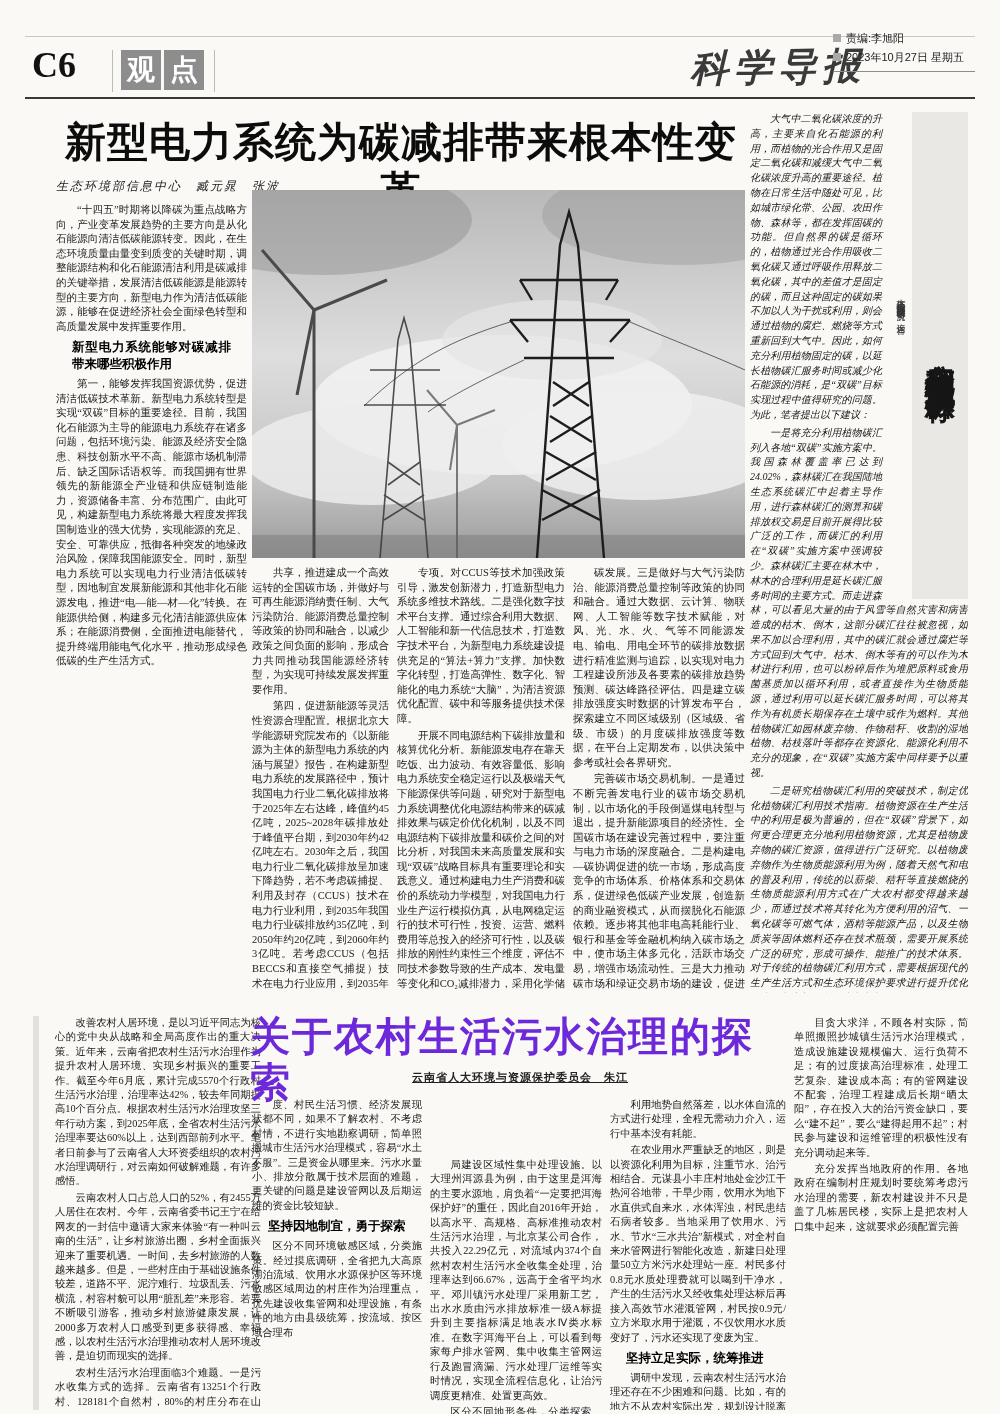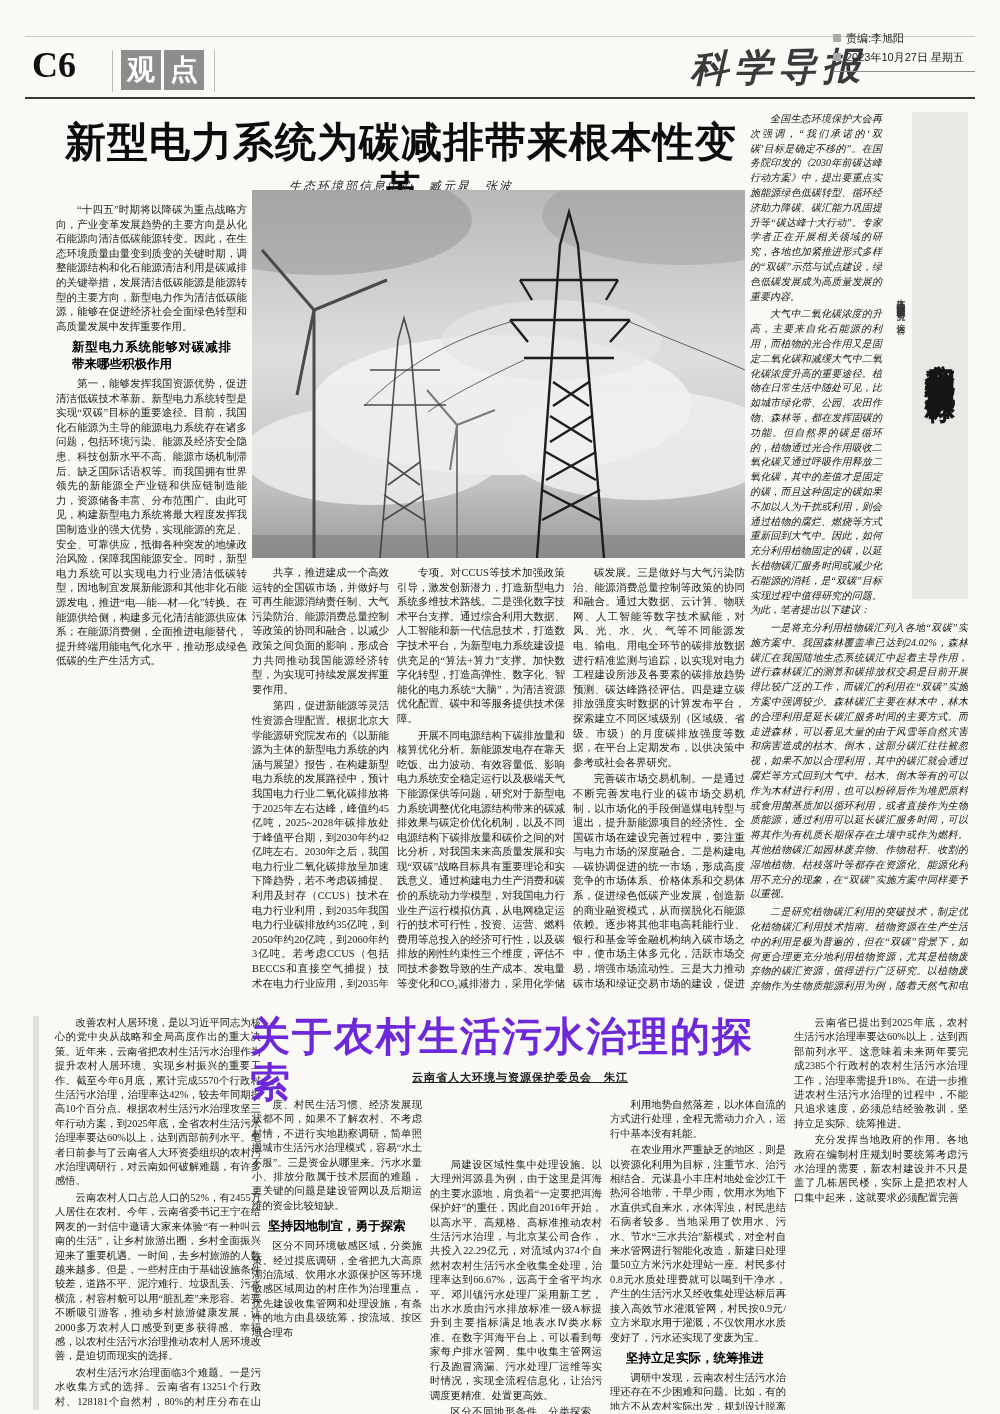--- a/index.html
+++ b/index.html
@@ -17,21 +17,21 @@
       font:bold 28px/40px "Liberation Sans",sans-serif;}
   #paper-logo{left:690px;top:42px;font:bold italic 38px "Liberation Serif",serif;
       color:#3a3a3a;letter-spacing:6px;transform:rotate(-1deg);}
   #issue-info{left:833px;top:29px;width:142px;font:11px/1.7 "Liberation Sans",sans-serif;
       color:#222;border-bottom:1px solid #8f8d88;padding-bottom:5px;}
   .sq{display:inline-block;width:8px;height:8px;background:#a9a9a9;margin-right:5px;}
   #rule-header{left:25px;top:97px;width:950px;height:2px;background:#3a3936;}
   
   #main-title{left:56px;top:118px;width:690px;text-align:center;
       font:bold 41px/1.2 "Liberation Sans","DejaVu Sans",sans-serif;color:#0c0c0c;letter-spacing:1px;}
-  #main-byline{left:56px;top:178px;width:690px;text-align:center;
+  #main-byline{left:56px;top:178px;width:690px;text-align:left;
       font:italic 12px "Liberation Serif",serif;color:#222;letter-spacing:2px;}
   .col{overflow:hidden;text-align:justify;}
   .col .para{margin:0 0 2px;text-indent:2em;font:10.5px/14.6px "Liberation Serif",serif;color:#1a1a1a;}
   .col h4.sub{margin:5px 16px 4px;font:bold 12.5px/1.35 "Liberation Sans",sans-serif;color:#000;text-indent:0;}
   #m-col1{left:56px;top:203px;width:191px;height:788px;}
   #photo{left:252px;top:190px;width:493px;height:368px;background:#cfcfcf;}
   #m-col2{left:252px;top:566px;width:137px;height:424px;}
   #m-col3{left:397px;top:566px;width:168px;height:424px;}
   #m-col4{left:573px;top:566px;width:172px;height:424px;}
   
@@ -146,21 +146,20 @@
     <p class="para">碳发展。三是做好与大气污染防治、能源消费总量控制等政策的协同和融合。通过大数据、云计算、物联网、人工智能等数字技术赋能，对风、光、水、火、气等不同能源发电、输电、用电全环节的碳排放数据进行精准监测与追踪，以实现对电力工程建设所涉及各要素的碳排放趋势预测、碳达峰路径评估。四是建立碳排放强度实时数据的计算发布平台，探索建立不同区域级别（区域级、省级、市级）的月度碳排放强度等数据，在平台上定期发布，以供决策中参考或社会各界研究。</p>
     <p class="para">完善碳市场交易机制。一是通过不断完善发电行业的碳市场交易机制，以市场化的手段倒逼煤电转型与退出，提升新能源项目的经济性。全国碳市场在建设完善过程中，要注重与电力市场的深度融合。二是构建电—碳协调促进的统一市场，形成高度竞争的市场体系、价格体系和交易体系，促进绿色低碳产业发展，创造新的商业融资模式，从而摆脱化石能源依赖。逐步将其他非电高耗能行业、银行和基金等金融机构纳入碳市场之中，使市场主体多元化，活跃市场交易，增强市场流动性。三是大力推动碳市场和绿证交易市场的建设，促进两个市场的有机融合，使得化石能源在ESG当中发挥社会成本内部化的作用，体现可再生能源、清洁能源的绿色溢价。</p>
   </div>
 
 <div class="abs" id="right-article">
   <div id="vt-block">
     <div id="vt-attr">生态环境部南京环境科学研究所　席运官</div>
     <div id="vt-title">充分利用植物碳汇实现『双碳』目标</div>
   </div>
   <div>
-      <p class="para">全国生态环境保护大会再次强调，“我们承诺的‘双碳’目标是确定不移的”。在国务院印发的《2030年前碳达峰行动方案》中，提出要重点实施能源绿色低碳转型、循环经济助力降碳、碳汇能力巩固提升等“碳达峰十大行动”。专家学者正在开展相关领域的研究，各地也加紧推进形式多样的“双碳”示范与试点建设，绿色低碳发展成为高质量发展的重要内容。</p>
       <p class="para">大气中二氧化碳浓度的升高，主要来自化石能源的利用，而植物的光合作用又是固定二氧化碳和减缓大气中二氧化碳浓度升高的重要途径。植物在日常生活中随处可见，比如城市绿化带、公园、农田作物、森林等，都在发挥固碳的功能。但自然界的碳是循环的，植物通过光合作用吸收二氧化碳又通过呼吸作用释放二氧化碳，其中的差值才是固定的碳，而且这种固定的碳如果不加以人为干扰或利用，则会通过植物的腐烂、燃烧等方式重新回到大气中。因此，如何充分利用植物固定的碳，以延长植物碳汇服务时间或减少化石能源的消耗，是“双碳”目标实现过程中值得研究的问题。为此，笔者提出以下建议：</p>
       <p class="para">一是将充分利用植物碳汇列入各地“双碳”实施方案中。我国森林覆盖率已达到24.02%，森林碳汇在我国陆地生态系统碳汇中起着主导作用，进行森林碳汇的测算和碳排放权交易是目前开展得比较广泛的工作，而碳汇的利用在“双碳”实施方案中强调较少。森林碳汇主要在林木中，林木的合理利用是延长碳汇服务时间的主要方式。而走进森林，可以看见大量的由于风雪等自然灾害和病害造成的枯木、倒木，这部分碳汇往往被忽视，如果不加以合理利用，其中的碳汇就会通过腐烂等方式回到大气中。枯木、倒木等有的可以作为木材进行利用，也可以粉碎后作为堆肥原料或食用菌基质加以循环利用，或者直接作为生物质能源，通过利用可以延长碳汇服务时间，可以将其作为有机质长期保存在土壤中或作为燃料。其他植物碳汇如园林废弃物、作物秸秆、收割的湿地植物、枯枝落叶等都存在资源化、能源化利用不充分的现象，在“双碳”实施方案中同样要予以重视。</p>
       <p class="para">二是研究植物碳汇利用的突破技术，制定优化植物碳汇利用技术指南。植物资源在生产生活中的利用是极为普遍的，但在“双碳”背景下，如何更合理更充分地利用植物资源，尤其是植物废弃物的碳汇资源，值得进行广泛研究。以植物废弃物作为生物质能源利用为例，随着天然气和电的普及利用，传统的以薪柴、秸秆等直接燃烧的生物质能源利用方式在广大农村都变得越来越少，而通过技术将其转化为方便利用的沼气、一氧化碳等可燃气体，酒精等能源产品，以及生物质炭等固体燃料还存在技术瓶颈，需要开展系统广泛的研究，形成可操作、能推广的技术体系。对于传统的植物碳汇利用方式，需要根据现代的生产生活方式和生态环境保护要求进行提升优化研究，制定新的利用技术指南。</p>
     </div>
 </div>
 
 <div class="abs col bcol" id="b-colL">
     <p class="para">改善农村人居环境，是以习近平同志为核心的党中央从战略和全局高度作出的重大决策。近年来，云南省把农村生活污水治理作为提升农村人居环境、实现乡村振兴的重要工作。截至今年6月底，累计完成5570个行政村生活污水治理，治理率达42%，较去年同期提高10个百分点。根据农村生活污水治理攻坚三年行动方案，到2025年底，全省农村生活污水治理率要达60%以上，达到西部前列水平。笔者日前参与了云南省人大环资委组织的农村污水治理调研行，对云南如何破解难题，有许多感悟。</p>
     <p class="para">云南农村人口占总人口的52%，有2455万人居住在农村。今年，云南省委书记王宁在给网友的一封信中邀请大家来体验“有一种叫云南的生活”，让乡村旅游出圈，乡村全面振兴迎来了重要机遇。一时间，去乡村旅游的人数越来越多。但是，一些村庄由于基础设施条件较差，道路不平、泥泞难行、垃圾乱丢、污水横流，村容村貌可以用“脏乱差”来形容。若要不断吸引游客，推动乡村旅游健康发展，让2000多万农村人口感受到更多获得感、幸福感，以农村生活污水治理推动农村人居环境改善，是迫切而现实的选择。</p>
     <p class="para">农村生活污水治理面临3个难题。一是污水收集方式的选择。云南省有13251个行政村、128181个自然村，80%的村庄分布在山区、半山区。村民住宅基本都是自己建造且零散分布在很广的范围，生活污水排放点多、水量小，有的就近排入天然水体，还有的随意泼到房前屋后，自然蒸发或渗入土壤，没有收集污水的管网系统。二是污水治理工艺如何因地制宜。每个村庄位置地势高低、集中分散程</p>
@@ -176,15 +175,15 @@
     <p class="para">局建设区域性集中处理设施。以大理州洱源县为例，由于这里是洱海的主要水源地，肩负着“一定要把洱海保护好”的重任，因此自2016年开始，以高水平、高规格、高标准推动农村生活污水治理，与北京某公司合作，共投入22.29亿元，对流域内374个自然村农村生活污水全收集全处理，治理率达到66.67%，远高于全省平均水平。邓川镇污水处理厂采用新工艺，出水水质由污水排放标准一级A标提升到主要指标满足地表水Ⅳ类水标准。在数字洱海平台上，可以看到每家每户排水管网、集中收集主管网运行及跑冒滴漏、污水处理厂运维等实时情况，实现全流程信息化，让治污调度更精准、处置更高效。</p>
     <p class="para">区分不同地形条件，分类探索。经过调研发现，在人口较为集中、具备条件的坝区村庄，采用集中收集处理工艺；在居住分散的山区村庄，探索“小三格+大三格”化粪池处理模式，尾水就近还田利用；一些村庄则充分</p>
   </div>
 <div class="abs col bcol" id="b-colD">
     <p class="para">利用地势自然落差，以水体自流的方式进行处理，全程无需动力介入，运行中基本没有耗能。</p>
     <p class="para">在农业用水严重缺乏的地区，则是以资源化利用为目标，注重节水、治污相结合。元谋县小丰庄村地处金沙江干热河谷地带，干旱少雨，饮用水为地下水直供式自来水，水体浑浊，村民患结石病者较多。当地采用了饮用水、污水、节水“三水共治”新模式，对全村自来水管网进行智能化改造，新建日处理量50立方米污水处理站一座。村民多付0.8元水质处理费就可以喝到干净水，产生的生活污水又经收集处理达标后再接入高效节水灌溉管网，村民按0.9元/立方米取水用于灌溉，不仅饮用水水质变好了，污水还实现了变废为宝。</p>
     <h4 class="sub">坚持立足实际，统筹推进</h4>
     <p class="para">调研中发现，云南农村生活污水治理还存在不少困难和问题。比如，有的地方不从农村实际出发，规划设计脱离村情，治理目标定得过高；有的地方盲</p>
   </div>
 <div class="abs col bcol" id="b-colE">
-    <p class="para">云南省已提出到2025年底，农村生活污水治理率要达60%以上，达到西部前列水平。这意味着未来两年要完成2385个行政村的农村生活污水治理工作，治理率需提升18%。在进一步推进农村生活污水治理的过程中，不能只追求速度，必须总结经验教训，坚持立足实际、统筹推进。</p>
+    <p class="para">目贪大求洋，不顾各村实际，简单照搬照抄城镇生活污水治理模式，造成设施建设规模偏大、运行负荷不足；有的过度拔高治理标准，处理工艺复杂、建设成本高；有的管网建设不配套，治理工程建成后长期“晒太阳”，存在投入大的治污资金缺口，要么“建不起”，要么“建得起用不起”；村民参与建设和运维管理的积极性没有充分调动起来等。</p>
     <p class="para">充分发挥当地政府的作用。各地政府在编制村庄规划时要统筹考虑污水治理的需要，新农村建设并不只是盖了几栋居民楼，实际上是把农村人口集中起来，这就要求必须配置完善</p>
   </div>
 
 </body></html>

